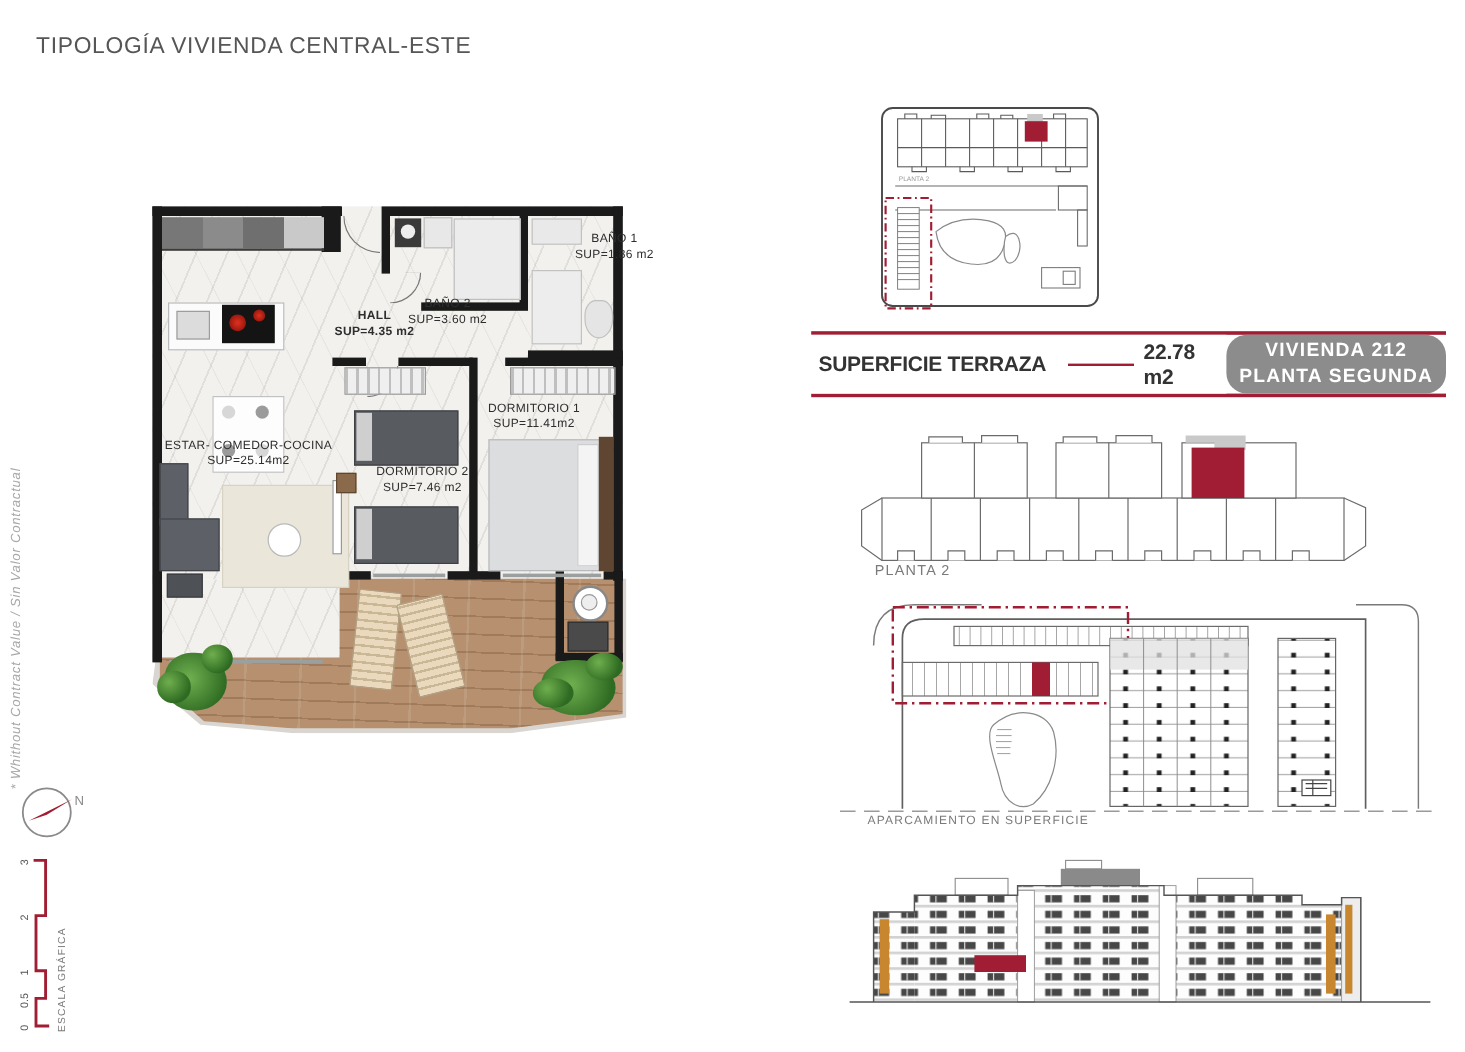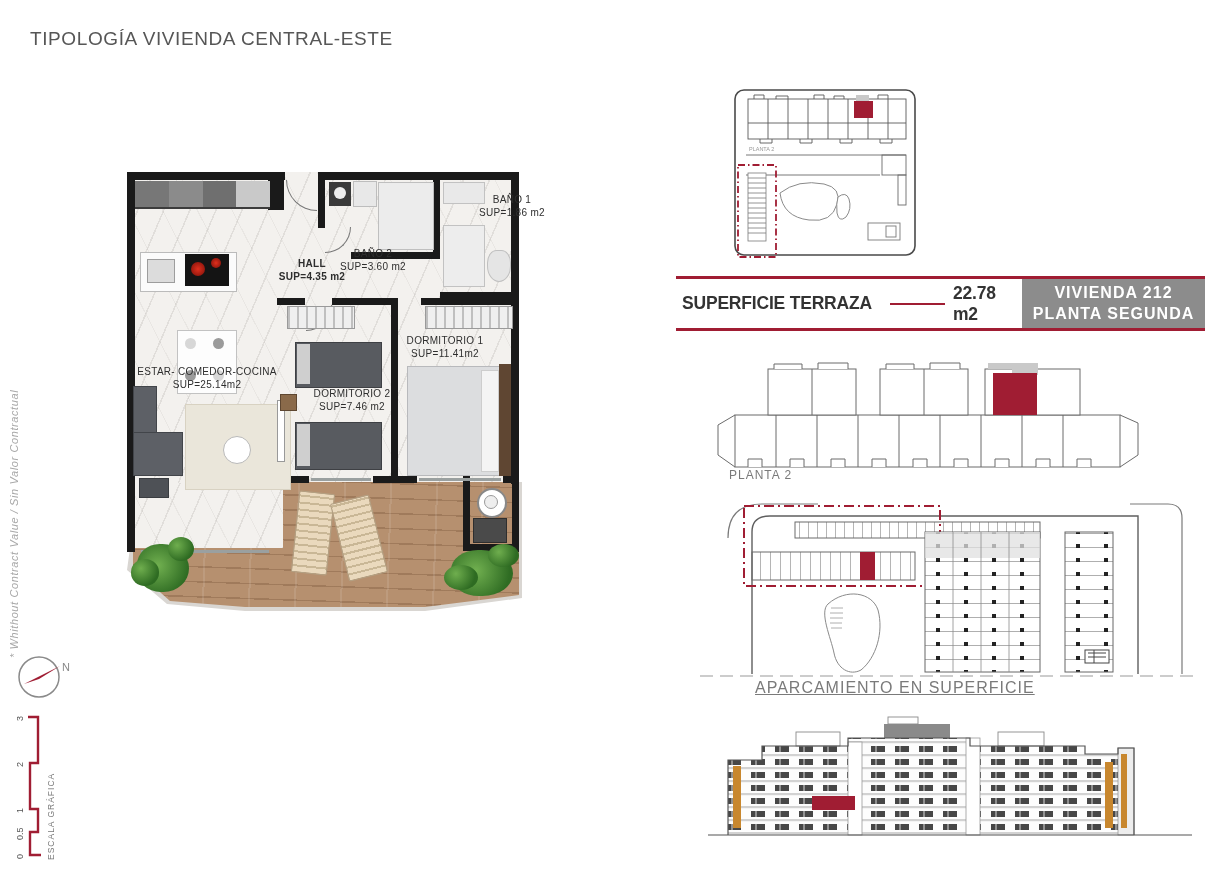--- a/index.html
+++ b/index.html
@@ -37,21 +37,21 @@
   .plant::after{width:50%;height:50%;right:-10%;top:-14%;}
 
   
   .itable{left:676px;top:276px;width:529px;display:flex;border-top:3px solid #a01d33;border-bottom:3px solid #a01d33;}
   .it-left{flex:1;padding:3px 8px 3px 6px;display:flex;flex-direction:column;justify-content:space-around;background:#fff;}
   .it-row{display:flex;align-items:center;height:25px;font-weight:bold;color:#333;font-size:17.5px;letter-spacing:-0.2px;}
   .it-row .lbl{width:200px;flex:none;}
   .it-row .ln{width:55px;height:2px;background:#a01d33;margin:0 8px;flex:none;}
   .it-row .val{flex:1;}
   .it-right{width:183px;background:#8c8c8c;color:#fff;display:flex;flex-direction:column;justify-content:center;
-            text-align:center;font-size:16px;font-weight:bold;letter-spacing:1px;gap:3px;padding:5px 0;}
+            text-align:center;font-size:16px;font-weight:bold;letter-spacing:1px;gap:3px;padding:5px 0;border-radius:17px;}
 
   .small-cap{color:#7a7a7a;font-size:12px;letter-spacing:1px;}
   svg text{font-family:"Liberation Sans",sans-serif;}
 </style>
 </head>
 <body>
 
 <div class="page">
 
   <div class="abs title">TIPOLOGÍA VIVIENDA CENTRAL-ESTE</div>
@@ -267,21 +267,21 @@
     <rect x="225" y="40" width="115" height="140" fill="url(#pgrid)" stroke="#666" stroke-width="1"></rect>
     <rect x="225" y="40" width="115" height="26" fill="#e0e0e0" opacity="0.75"></rect>
     <path d="M253,40 V180 M281,40 V180 M309,40 V180" stroke="#8a8a8a" stroke-width="0.8"></path>
     <rect x="365" y="40" width="48" height="140" fill="url(#pgrid)" stroke="#666" stroke-width="1"></rect>
     <g stroke="#444" stroke-width="1" fill="#fff">
       <rect x="385" y="158" width="24" height="13"></rect>
         <path d="M388,161 h18 M388,165 h18 M394,158 v13"></path>
     </g>
     <line x1="0" y1="184" x2="495" y2="184" stroke="#9a9a9a" stroke-width="1.2" stroke-dasharray="13 7"></line>
   </svg>
-  <div class="abs" style="left:755px;top:679px;font-size:16px;color:#7a7a7a;letter-spacing:1px;text-decoration:underline;">APARCAMIENTO EN SUPERFICIE</div>
+  <div class="abs" style="left:723px;top:679px;font-size:10px;color:#7a7a7a;letter-spacing:1px;">APARCAMIENTO EN SUPERFICIE</div>
 
   <svg class="abs" style="left:700px;top:702px;" width="500" height="165" viewBox="0 0 500 165">
     <defs>
       <pattern id="winpat" width="24" height="13" patternUnits="userSpaceOnUse">
         <rect width="24" height="13" fill="#fdfdfd"></rect>
         <rect x="0" y="0" width="24" height="2.2" fill="#d2d2d2"></rect>
         <rect x="3" y="5" width="14" height="6" fill="#474747"></rect>
         <line x1="8" y1="5" x2="8" y2="11" stroke="#fff" stroke-width="0.8"></line>
       </pattern>
     </defs>

